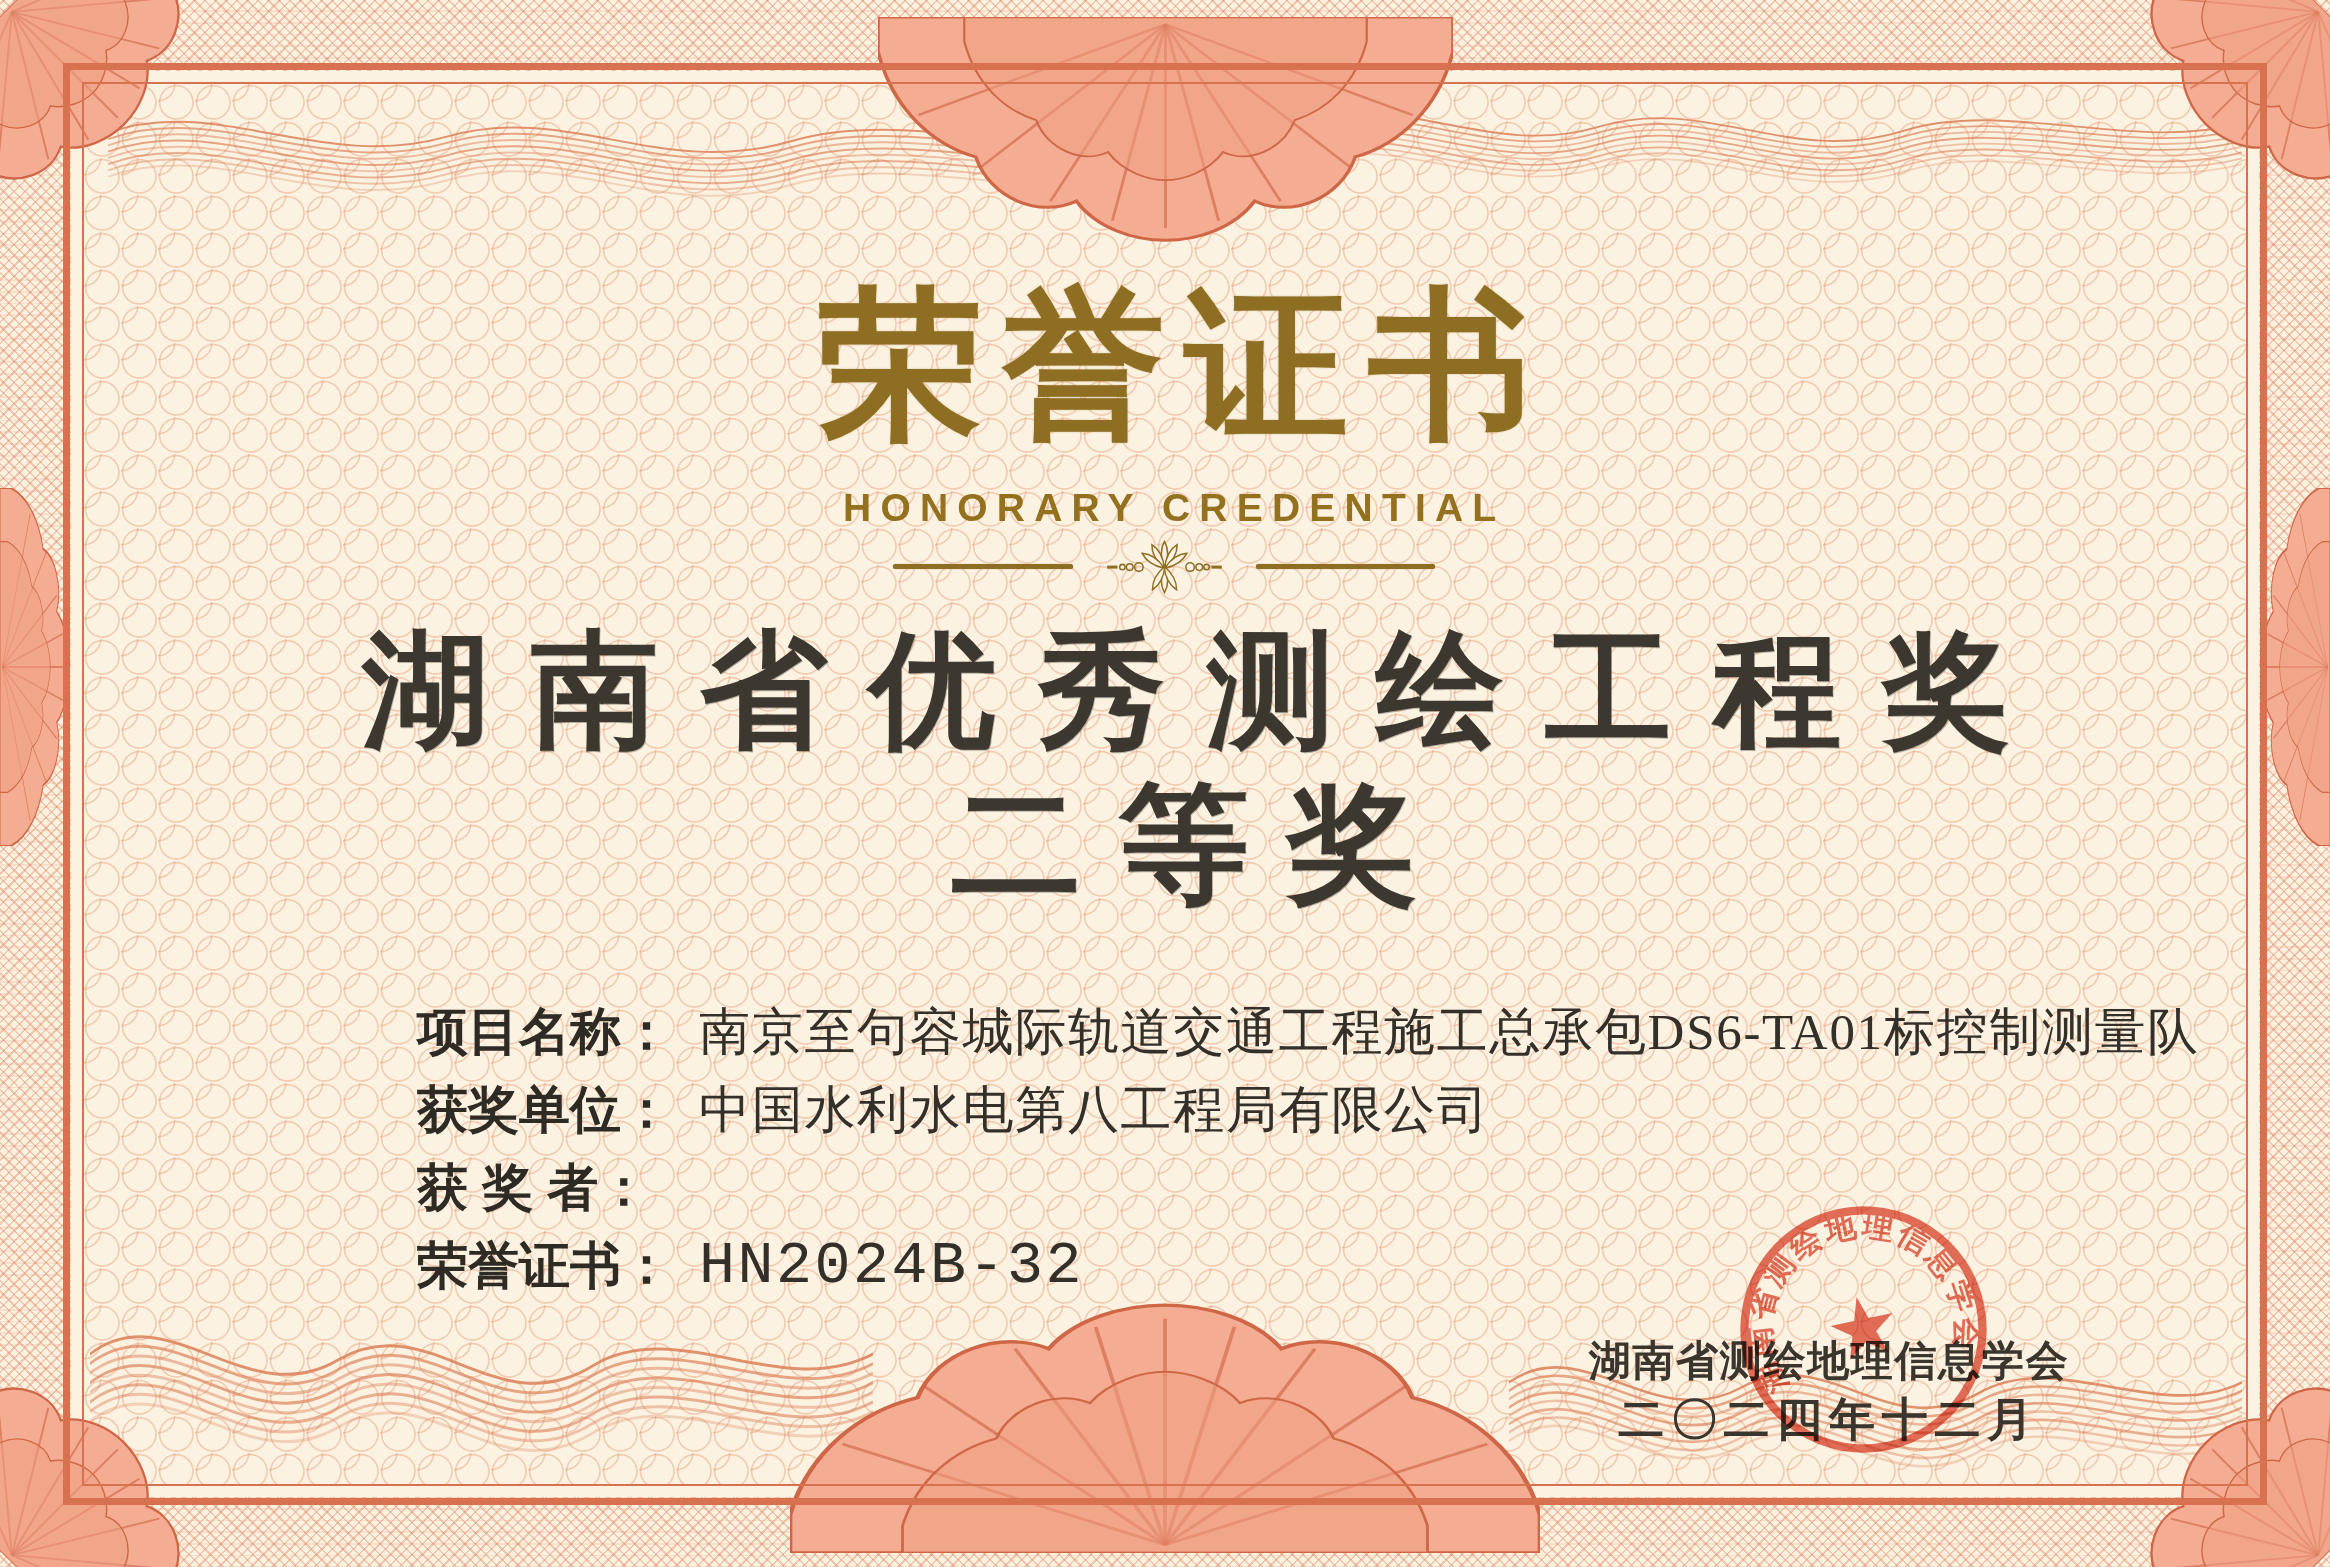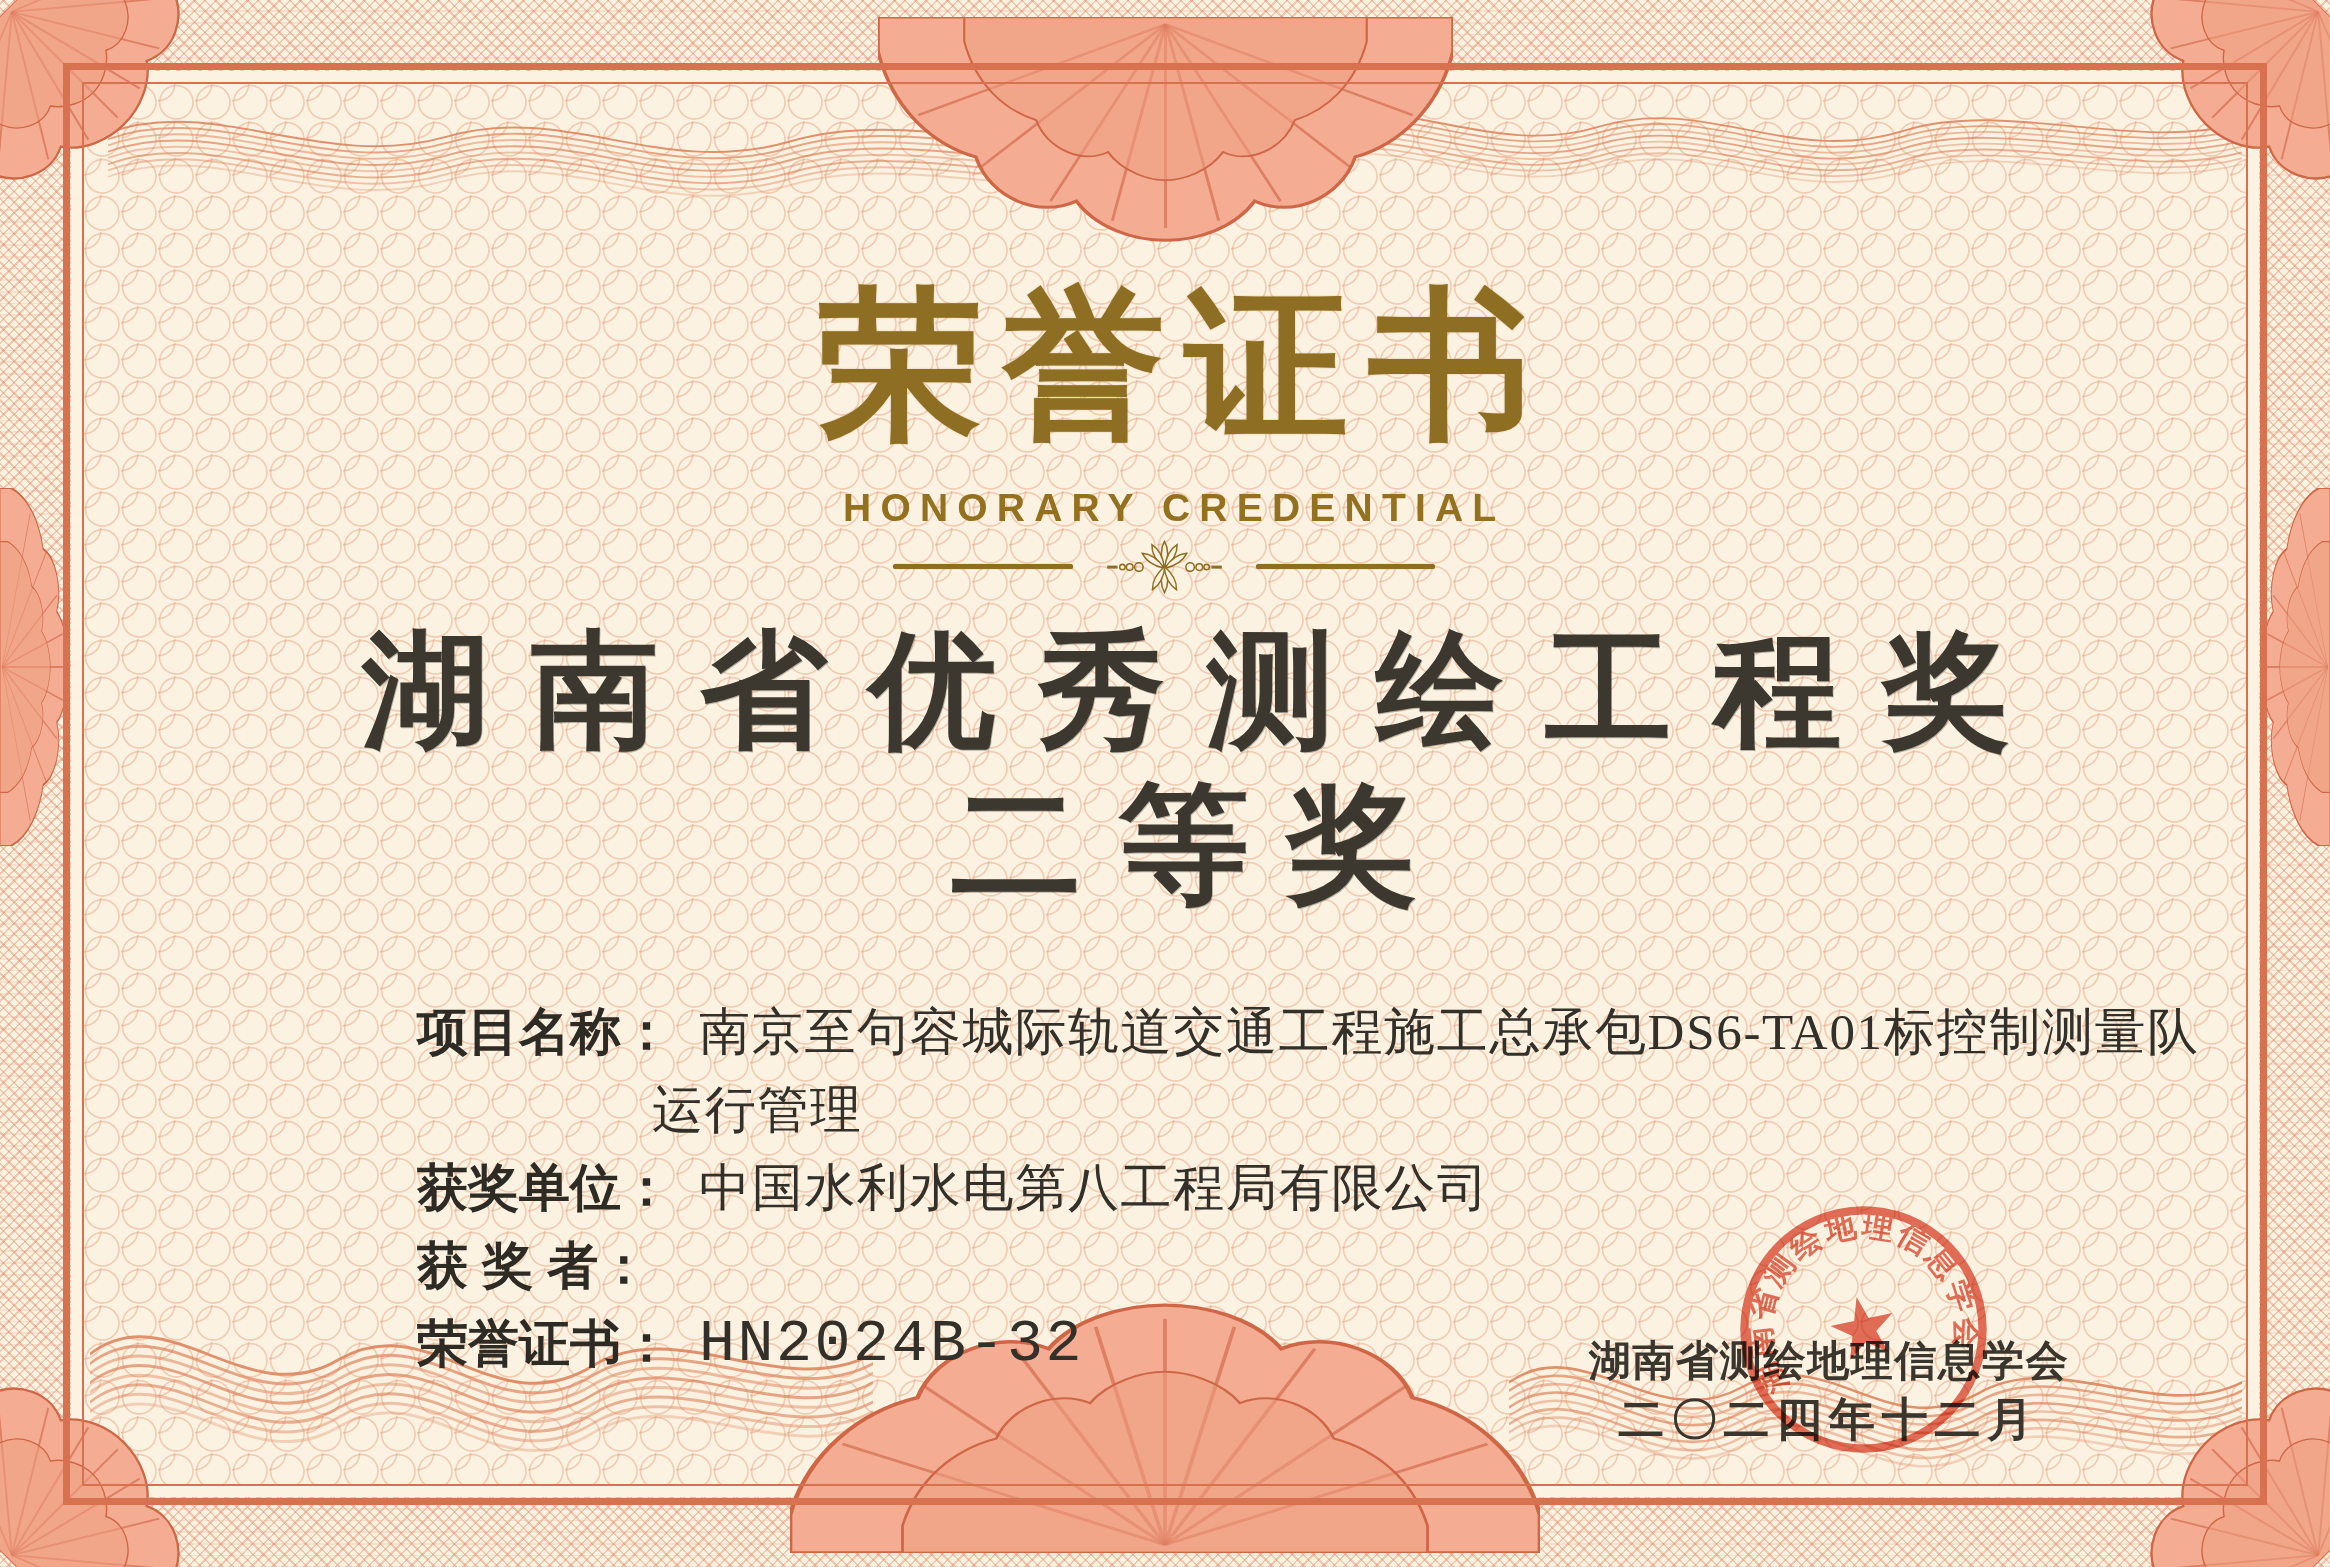--- a/index.html
+++ b/index.html
@@ -225,23 +225,20 @@
     <div class="abs center-line award-name">湖南省优秀测绘工程奖</div>
 
     <div class="abs center-line award-grade">二等奖</div>
 
     <div class="abs fields">
       <div class="frow">
         <span class="flabel">项目名称：</span>
         <span class="fvalue">南京至句容城际轨道交通工程施工总承包DS6-TA01标控制测量队</span>
       </div>
       <div class="frow">
-        <span class="fcont">运行管理</span>
-      </div>
-      <div class="frow">
         <span class="flabel">获奖单位：</span>
         <span class="fvalue">中国水利水电第八工程局有限公司</span>
       </div>
       <div class="frow">
         <span class="flabel">获 奖 者：</span>
       </div>
       <div class="frow">
         <span class="flabel">荣誉证书：</span>
         <span class="fvalue fmono">HN2024B-32</span>
       </div>

